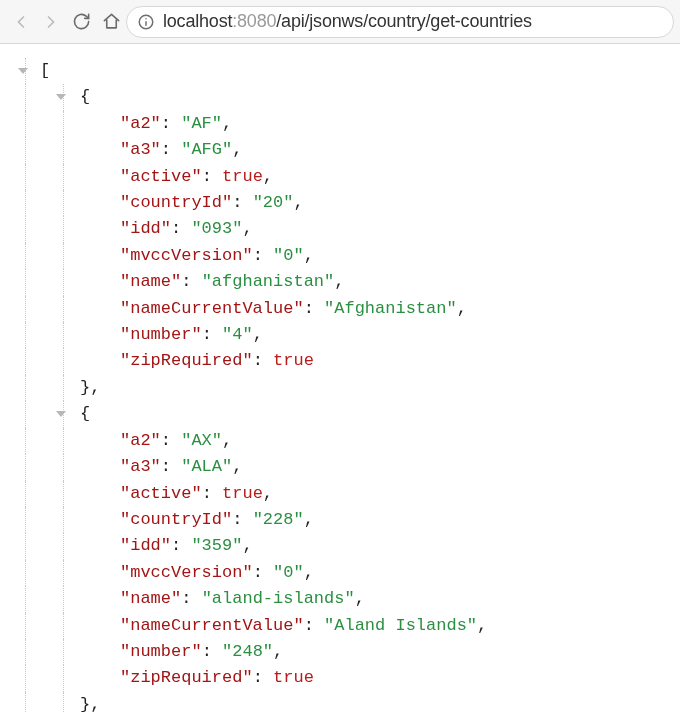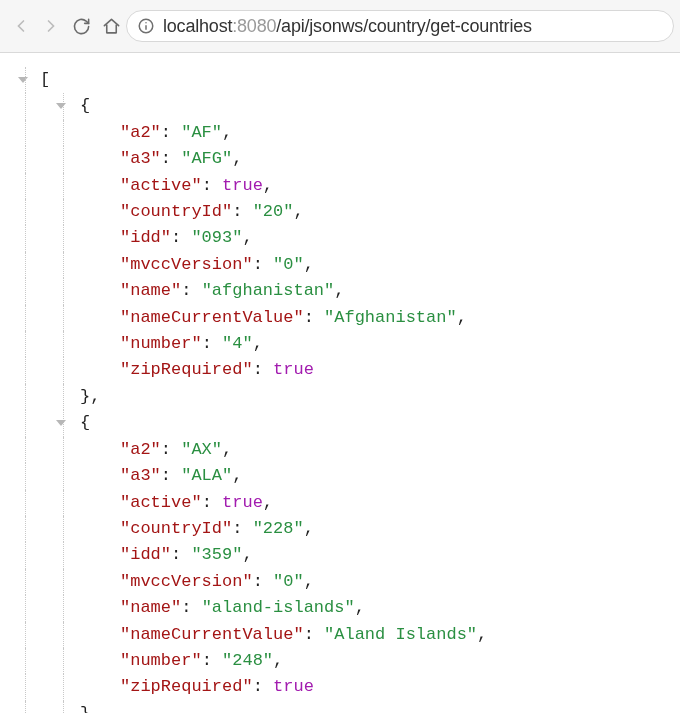--- a/index.html
+++ b/index.html
@@ -7,21 +7,21 @@
     margin: 0;
     font-family: -apple-system, BlinkMacSystemFont, "Segoe UI", sans-serif;
     background: #fff;
     width: 680px;
     height: 713px;
     overflow: hidden;
   }
   .toolbar {
     display: flex;
     align-items: center;
-    height: 53px;
+    height: 44px;
     background: #f6f6f6;
     border-bottom: 1px solid #d9d9d9;
     padding: 0 6px;
     gap: 0;
   }
   .tb-btn {
     width: 30px;
     height: 30px;
     display: flex;
     align-items: center;
@@ -76,21 +76,21 @@
     position: absolute;
     width: 0; height: 0;
     border-left: 5px solid transparent;
     border-right: 5px solid transparent;
     border-top: 6px solid #b7b7b7;
     top: 10px;
   }
   .code { display: inline-block; }
   .key { color: #a31515; }
   .str { color: #2a8f41; }
-  .bool { color: #a21caf; }
+  .bool { color: #b91c1c; }
   .punct { color: #222; }
 </style>
 </head>
 <body>
 
 <div class="toolbar">
   <div class="tb-btn disabled">
     <svg width="20" height="20" viewBox="0 0 24 24" fill="none" stroke="currentColor" stroke-width="2" stroke-linecap="round">
         <polyline points="15 18 9 12 15 6"></polyline>
       </svg>

